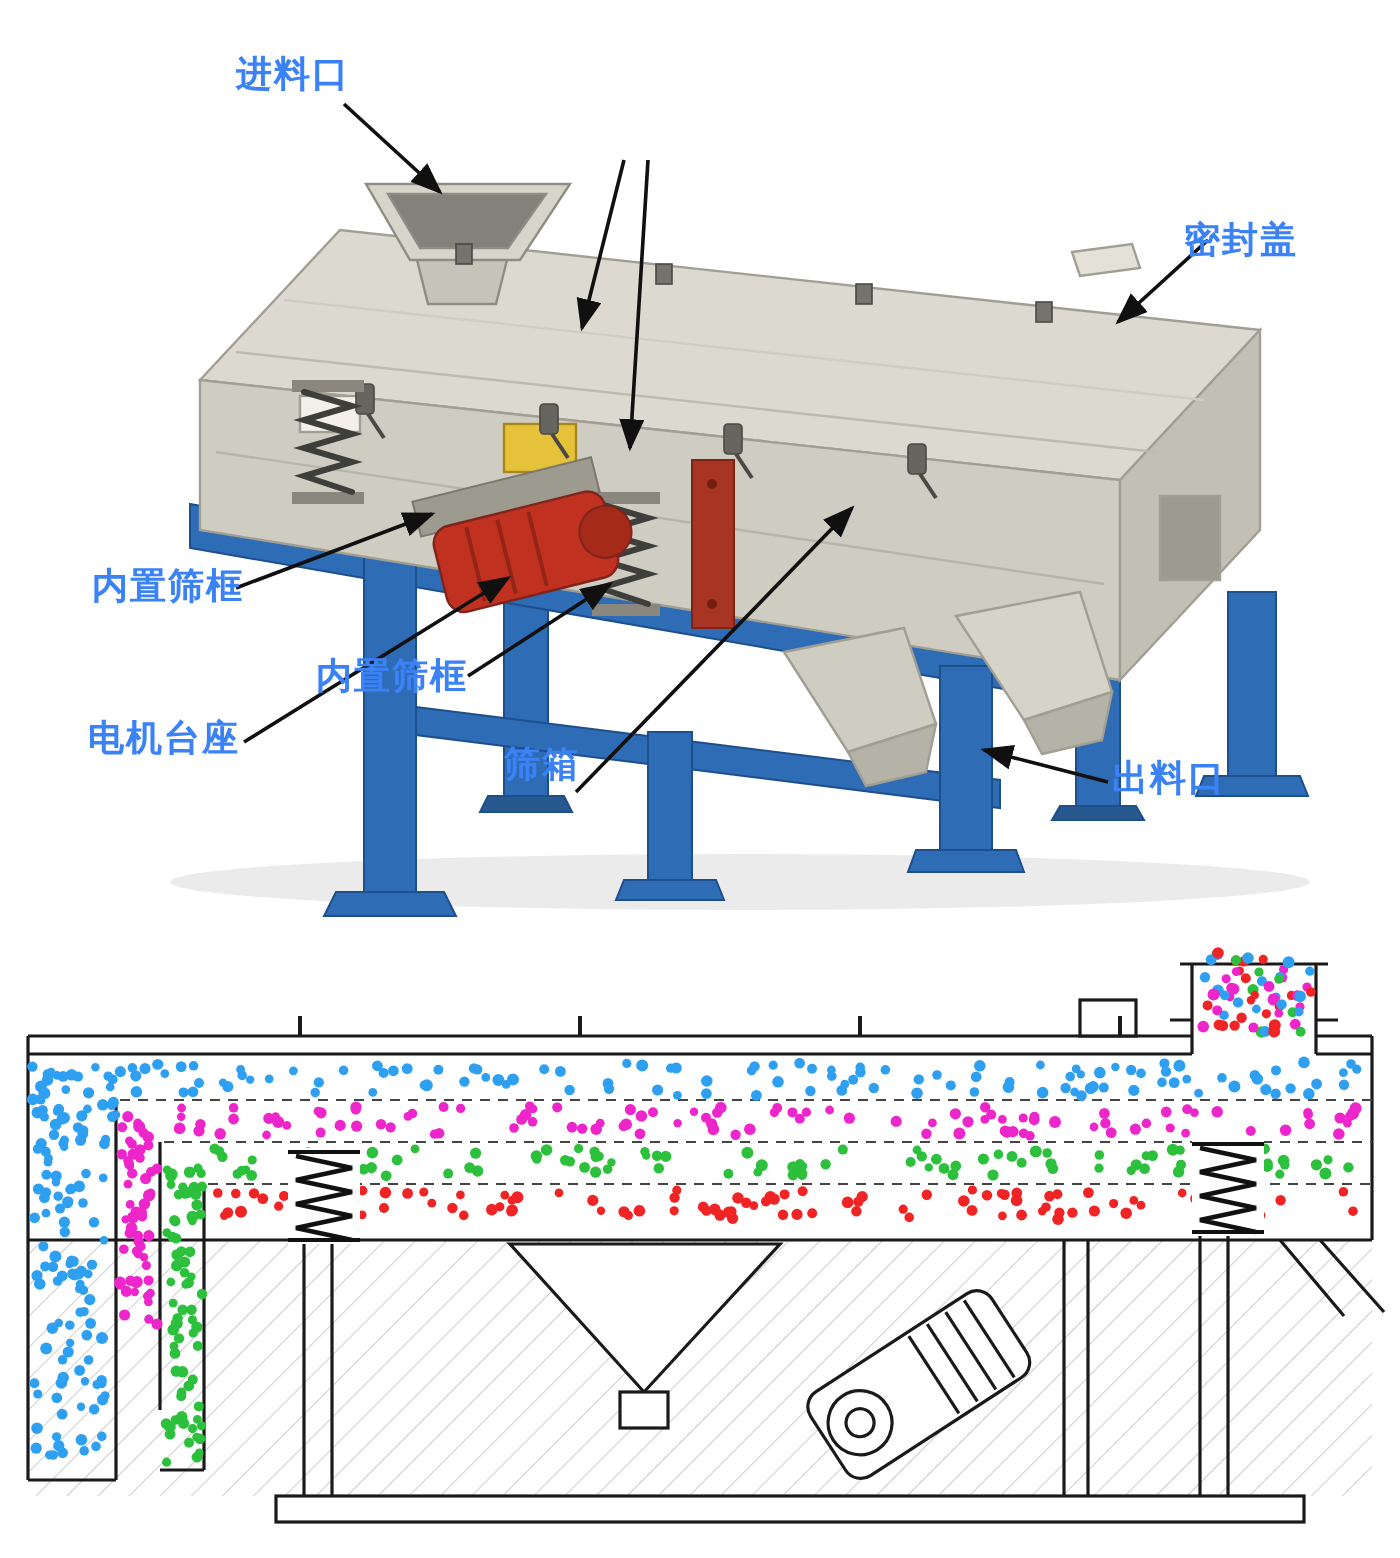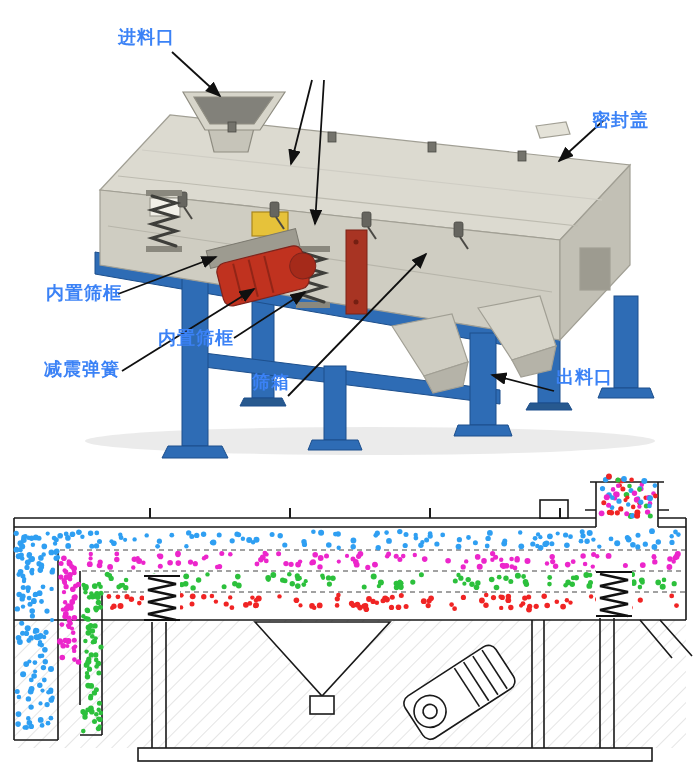--- a/index.html
+++ b/index.html
@@ -139,23 +139,23 @@
         <line x1="122" y1="371" x2="254" y2="289" marker-end="url(#ah)"></line>
         <line x1="288" y1="396" x2="426" y2="254" marker-end="url(#ah)"></line>
         <line x1="554" y1="391" x2="492" y2="375" marker-end="url(#ah)"></line>
       </g>
     </svg>
 
     <div class="callout" style="left:118px;top:28px">进料口</div>
     <div class="callout" style="left:592px;top:111px">密封盖</div>
     <div class="callout" style="left:46px;top:284px">内置筛框</div>
     <div class="callout" style="left:158px;top:329px">内置筛框</div>
-    <div class="callout" style="left:44px;top:360px">减震弹簧</div>
+    <div class="callout" style="left:44px;top:360px">电机台座</div>
     <div class="callout" style="left:252px;top:373px">筛箱</div>
-    <div class="callout" style="left:556px;top:368px">出料口</div>
+    <div class="callout" style="left:556px;top:380px">出料口</div>
   </div>
 
   <div class="schematic-section">
     <svg width="700" height="309" viewBox="0 0 700 309">
       <defs>
         <pattern id="hatch" width="11" height="11" patternTransform="rotate(45)" patternUnits="userSpaceOnUse">
           <line x1="0" y1="0" x2="0" y2="11" stroke="#cccccc" stroke-width="1"></line>
         </pattern>
       </defs>
 

